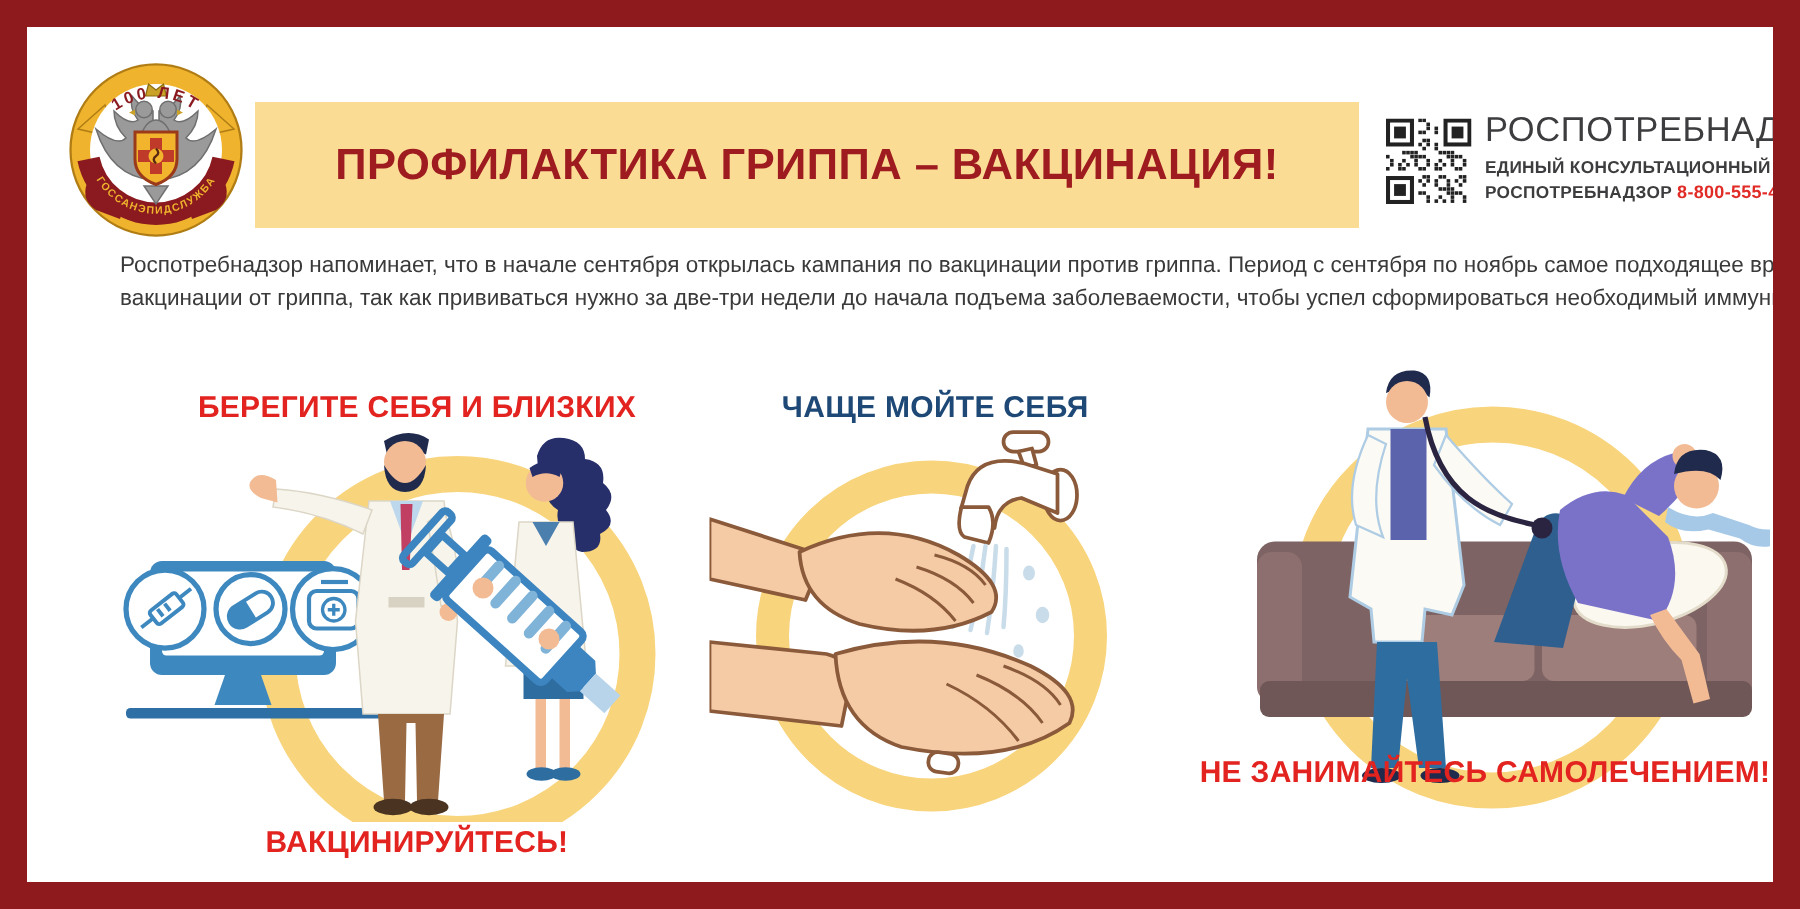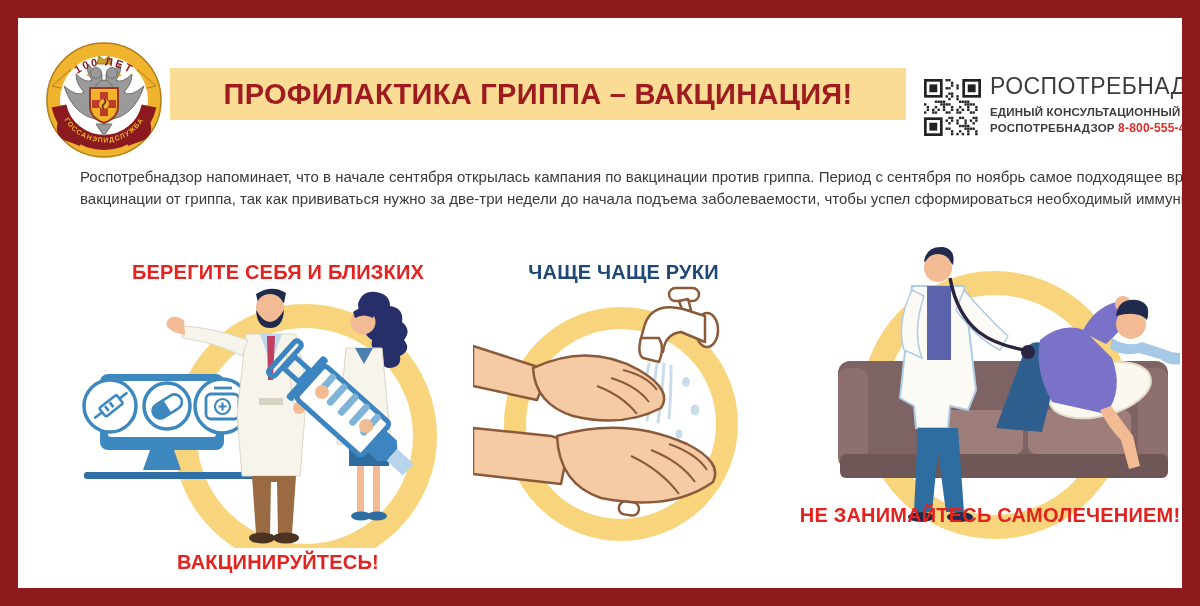--- a/index.html
+++ b/index.html
@@ -5,21 +5,21 @@
   html,body{margin:0;padding:0;}
   .poster{
     position:relative; width:1200px; height:606px; overflow:hidden;
     background:#ffffff; box-sizing:border-box;
     border:18px solid var(--maroon,#8e1a1e);
     font-family:"Liberation Sans","DejaVu Sans",sans-serif;
   }
   .abs{position:absolute;}
   .emblem{left:26px; top:22px; width:120px; height:120px;}
   .banner{
-    left:152px; top:50px; width:736px; height:52px;
+    left:152px; top:50px; width:736px; height:84px;
     background:var(--banner-bg,#fbdc94);
     display:flex; align-items:center; justify-content:center;
   }
   .banner-title{
     color:var(--banner-text,#9e1b20); font-size:29px; font-weight:bold;
     letter-spacing:.3px; white-space:nowrap;
   }
   .qr{left:906px; top:61px; width:57px; height:57px;}
   .agency-name{left:972px; top:55px; width:220px; font-size:23px; color:#3d3d3f; letter-spacing:.4px; white-space:nowrap;}
   .agency-line1{left:972px; top:88px; font-size:11.5px; font-weight:bold; color:#3d3d3f; white-space:nowrap; letter-spacing:.2px;}
@@ -197,21 +197,21 @@
     <span>РОСПОТРЕБНАДЗОР</span>
     <span class="agency-phone">8-800-555-49-43</span>
   </div>
 
   <div class="abs intro">
     <div>Роспотребнадзор напоминает, что в начале сентября открылась кампания по вакцинации против гриппа. Период с сентября по ноябрь самое подходящее время для</div>
     <div>вакцинации от гриппа, так как прививаться нужно за две-три недели до начала подъема заболеваемости, чтобы успел сформироваться необходимый иммунитет.</div>
   </div>
 
   <div class="abs panel-heading h-left">БЕРЕГИТЕ СЕБЯ И БЛИЗКИХ</div>
-  <div class="abs panel-heading h-center">ЧАЩЕ ЧАЩЕ РУКИ</div>
+  <div class="abs panel-heading h-center">ЧАЩЕ МОЙТЕ СЕБЯ</div>
 
   <svg class="abs illus" style="left:52px;top:268px" width="390" height="262" viewBox="0 0 390 262">
     <circle cx="235" cy="150" r="120" fill="none" stroke="#f8d47c" stroke-width="24"></circle>
 
     <rect x="14" y="186" width="182" height="7" rx="3" fill="#2e6fa5"></rect>
 
     <g>
       <rect x="30" y="88" width="124" height="76" rx="8" fill="#3d88bf"></rect>
       <rect x="38" y="95" width="108" height="56" rx="3" fill="#fff"></rect>
       <path d="M80,164 h24 l7,20 h-38 Z" fill="#3d88bf"></path>

